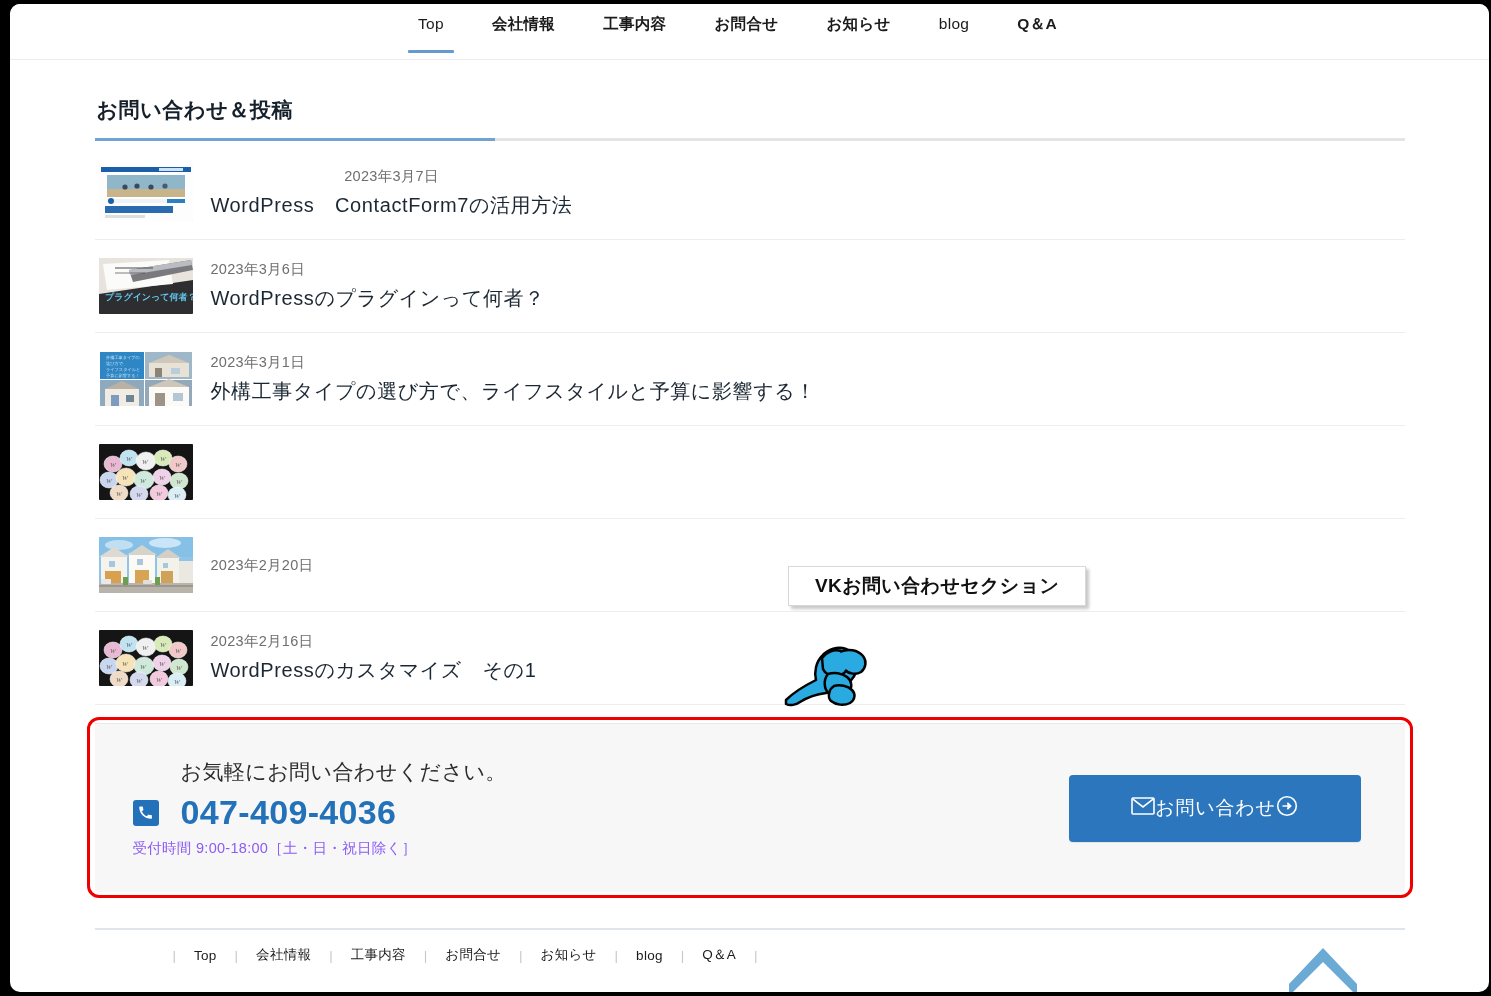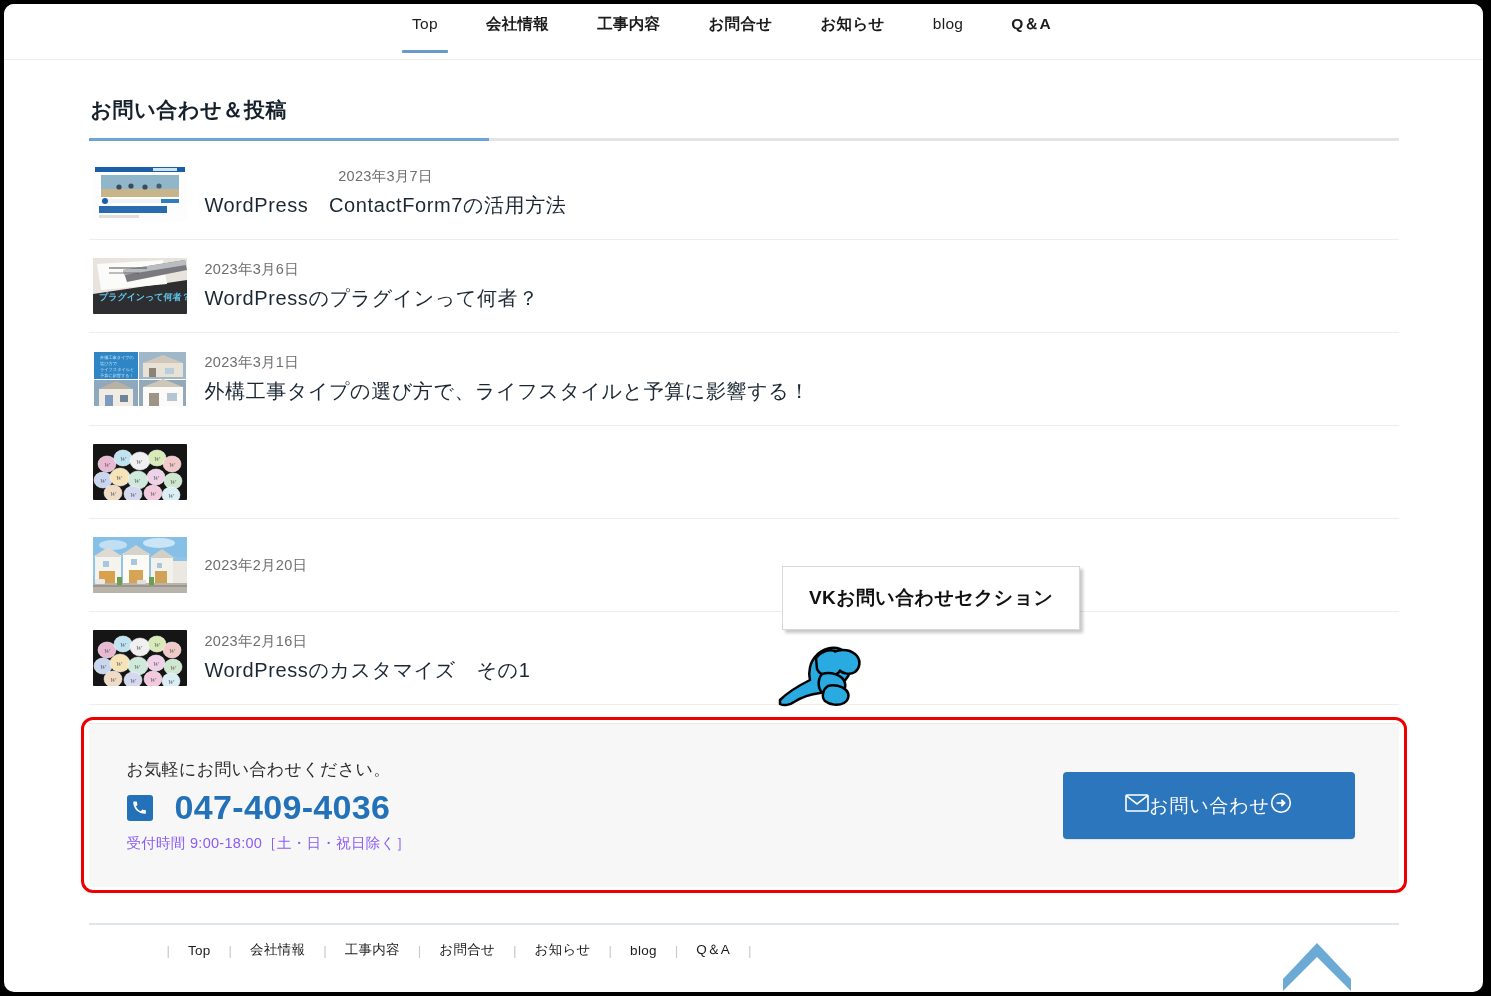--- a/index.html
+++ b/index.html
@@ -7,21 +7,21 @@
     margin: 0; padding: 0;
     width: 1491px; height: 996px;
     background: #000;
     font-family: "Liberation Sans", "DejaVu Sans", sans-serif;
     overflow: hidden;
   }
 
   
   #frame {
     position: absolute;
-    left: 4px; top: 4px;
+    left: 10px; top: 4px;
     width: 1479px; height: 988px;
     background: #ffffff;
     border-radius: 10px;
     overflow: hidden;
   }
 
   
   #globalnav {
     position: relative;
     height: 56px;
@@ -127,24 +127,25 @@
     background: #f7f7f7;
     border-top: 1px solid #e9e9e9;
     display: flex;
     align-items: center;
     justify-content: space-between;
     padding: 34px 44px 34px 38px;
     min-height: 160px;
   }
   .contact-left { display: flex; flex-direction: column; }
   .contact-lead {
-    font-size: 17px;
+    font-size: 21px;
     color: #2c2c2c;
     letter-spacing: .02em;
     margin-bottom: 8px;
+    margin-left: 48px;
   }
   .contact-tel {
     display: flex;
     align-items: center;
     gap: 20px;
     color: #2371b8;
     font-size: 34px;
     font-weight: 700;
     letter-spacing: .01em;
     line-height: 1.1;
@@ -192,21 +193,21 @@
     pointer-events: none;
   }
 
   
   #callout {
     position: absolute;
     left: 778px; top: 562px;
     background: #fff;
     border: 1px solid #d8d8d8;
     box-shadow: 3px 3px 3px rgba(0,0,0,.22);
-    padding: 18px 26px;
+    padding: 6px 26px;
     font-size: 19px;
     font-weight: 700;
     color: #111;
     letter-spacing: .02em;
     white-space: nowrap;
     z-index: 20;
   }
   #hand-pointer {
     position: absolute;
     left: 768px; top: 618px;

